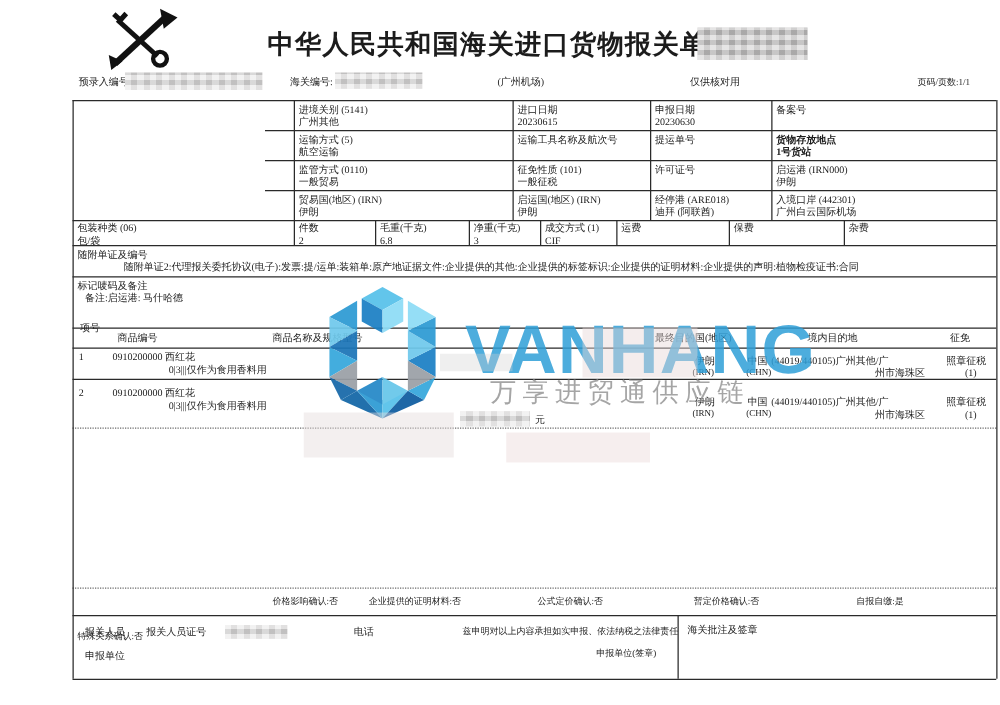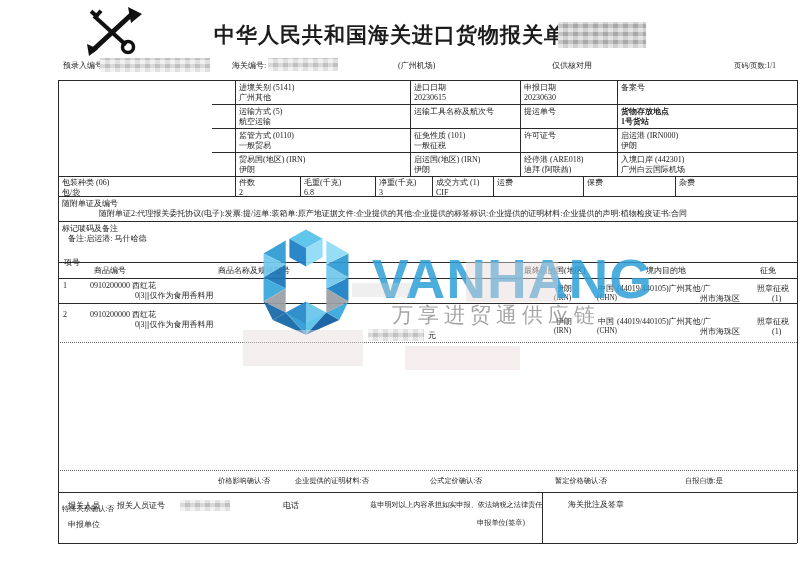--- a/index.html
+++ b/index.html
@@ -231,21 +231,21 @@
   <div class="t7" style="left:555px;top:477px;">暂定价格确认:否</div>
   <div class="t7" style="left:685px;top:477px;">自报自缴:是</div>
 
   <div class="t8" style="left:68px;top:501px;">报关人员</div>
   <div class="t8" style="left:117px;top:501px;">报关人员证号</div>
   <div class="pix pix-light" style="left:180px;top:500px;width:50px;height:11px;"></div>
   <div class="t8" style="left:283px;top:501px;">电话</div>
   <div class="t7" style="left:370px;top:501px;">兹申明对以上内容承担如实申报、依法纳税之法律责任</div>
   <div class="t8" style="left:68px;top:520px;">申报单位</div>
   <div class="t7" style="left:477px;top:519px;">申报单位(签章)</div>
-  <div class="t8" style="left:568px;top:500px;font-family:Liberation Mono, monospace;">海关批注及签章</div>
+  <div class="t8" style="left:550px;top:500px;font-family:Liberation Mono, monospace;">海关批注及签章</div>
 
   <svg class="wm" style="left:250px;top:224px;opacity:.93;" width="112" height="120" viewBox="0 0 120 130">
     <polygon points="60,6 78,16 60,26 42,16" fill="#57c1ea"></polygon>
     <polygon points="42,16 60,26 60,46 42,36" fill="#1b80c4"></polygon>
     <polygon points="78,16 60,26 60,46 78,36" fill="#8edcf6"></polygon>
     <polygon points="14,32 38,18 38,44" fill="#2d9ad3"></polygon>
     <polygon points="14,32 38,44 14,58" fill="#6fc9ec"></polygon>
     <polygon points="14,58 38,44 38,70" fill="#1b75b8"></polygon>
     <polygon points="14,58 38,70 14,84" fill="#35a7dc"></polygon>
     <polygon points="14,84 38,70 38,96" fill="#9aa0a6"></polygon>

